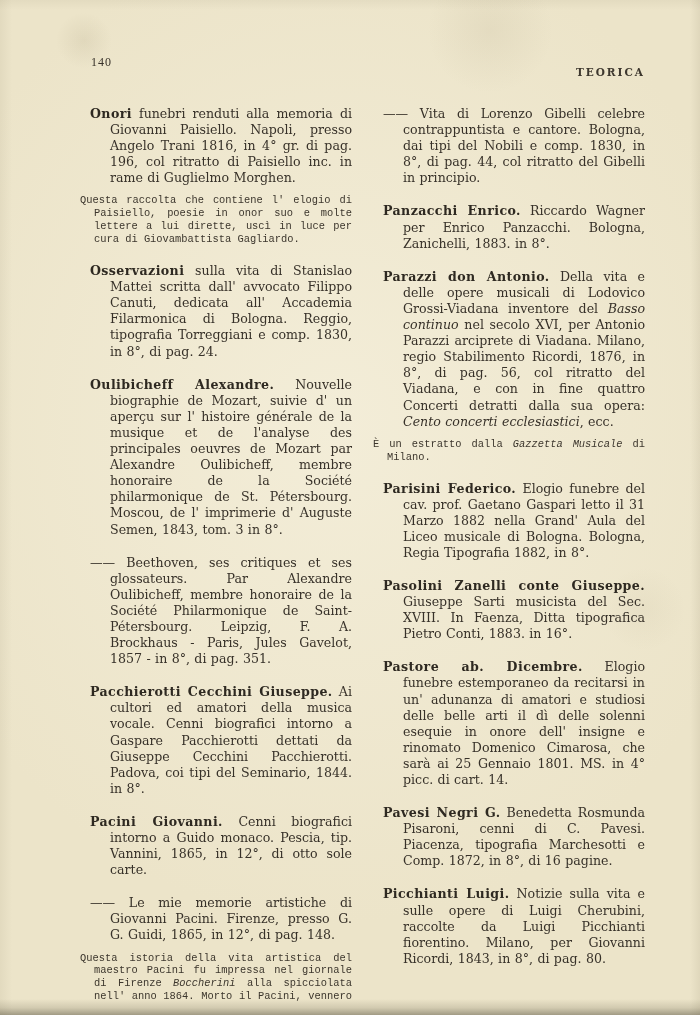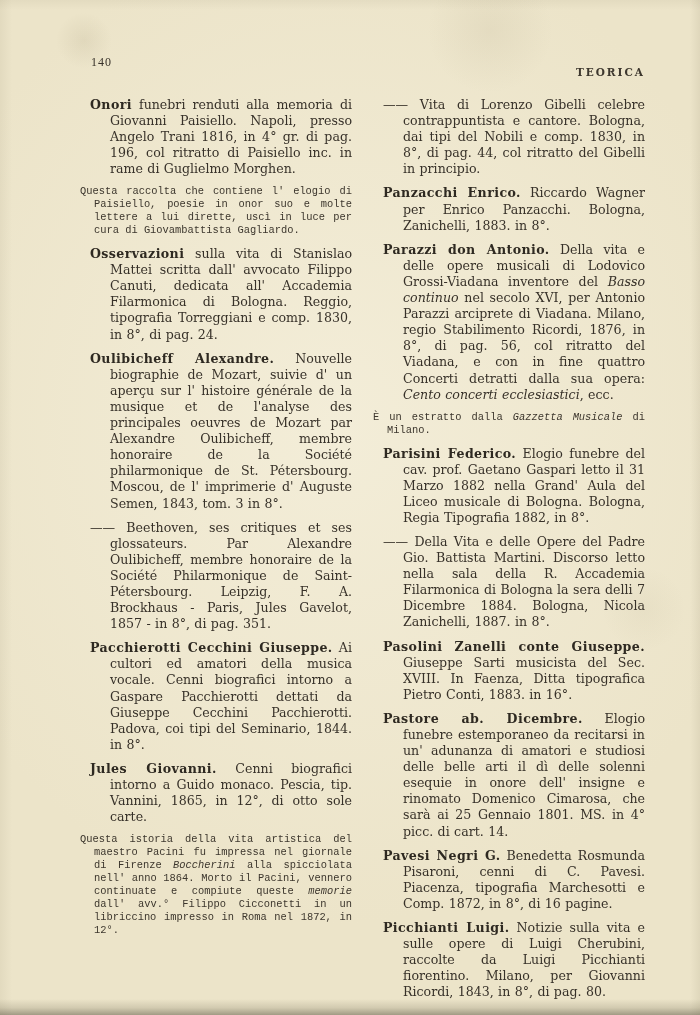--- a/index.html
+++ b/index.html
@@ -32,21 +32,21 @@
   .runtitle{
     position:absolute;top:66px;left:75px;width:570px;text-align:right;
     font-size:10.5px;font-weight:700;letter-spacing:2px;color:#3d372e;
   }
   .columns{
     position:absolute;top:89px;left:75px;width:570px;bottom:14px;
     display:flex;gap:16px;overflow:hidden;
   }
   .col{flex:1 1 0;min-width:0;}
   p.entry{
-    margin:8px 0 8px 15px;padding-left:20px;text-indent:-20px;
+    margin:17px 0 8px 15px;padding-left:20px;text-indent:-20px;
     font-size:12.6px;line-height:16.1px;text-align:justify;
     hyphens:auto;-webkit-hyphens:auto;word-spacing:.4px;
   }
   p.note{
     margin:0 0 9px 5px;padding-left:14px;text-indent:-14px;
     font-size:10.4px;line-height:12.9px;text-align:justify;
     hyphens:auto;-webkit-hyphens:auto;color:#3c362d;font-family:Liberation Mono, monospace;
   }
   .lead{font-weight:700;letter-spacing:.4px;color:#2e2921;}
   .it{font-style:italic;}
@@ -67,41 +67,41 @@
       <p class="note"><span>Questa raccolta che contiene l' elogio di Paisiello, poesie in onor suo e molte lettere a lui dirette, uscì in luce per cura di Giovambattista Gagliardo.</span></p>
 
       <p class="entry"><span class="lead">Osservazioni</span><span> sulla vita di Stanislao Mattei scritta dall' avvocato Filippo Canuti, dedicata all' Accademia Filarmonica di Bologna. Reggio, tipografia Torreggiani e comp. 1830, in 8°, di pag. 24.</span></p>
 
       <p class="entry"><span class="lead">Oulibicheff Alexandre.</span><span> Nouvelle biographie de Mozart, suivie d' un aperçu sur l' histoire générale de la musique et de l'analyse des principales oeuvres de Mozart par Alexandre Oulibicheff, membre honoraire de la Société philarmonique de St. Pétersbourg. Moscou, de l' imprimerie d' Auguste Semen, 1843, tom. 3 in 8°.</span></p>
 
       <p class="entry"><span>—— Beethoven, ses critiques et ses glossateurs. Par Alexandre Oulibicheff, membre honoraire de la Société Philarmonique de Saint-Pétersbourg. Leipzig, F. A. Brockhaus - Paris, Jules Gavelot, 1857 - in 8°, di pag. 351.</span></p>
 
       <p class="entry"><span class="lead">Pacchierotti Cecchini Giuseppe.</span><span> Ai cultori ed amatori della musica vocale. Cenni biografici intorno a Gaspare Pacchierotti dettati da Giuseppe Cecchini Pacchierotti. Padova, coi tipi del Seminario, 1844. in 8°.</span></p>
 
-      <p class="entry"><span class="lead">Jules Giovanni.</span><span> Cenni biografici intorno a Guido monaco. Pescia, tip. Vannini, 1865, in 12°, di otto sole carte.</span></p>
+      <p class="entry"><span class="lead">Pacini Giovanni.</span><span> Cenni biografici intorno a Guido monaco. Pescia, tip. Vannini, 1865, in 12°, di otto sole carte.</span></p>
 
 
+      <p class="entry"><span>—— Le mie memorie artistiche di Giovanni Pacini. Firenze, presso G. G. Guidi, 1865, in 12°, di pag. 148.</span></p>
 
       <p class="note"><span>Questa istoria della vita artistica del maestro Pacini fu impressa nel giornale di Firenze </span><span class="it">Boccherini</span><span> alla spicciolata nell' anno 1864. Morto il Pacini, vennero continuate e compiute queste </span><span class="it">memorie</span><span> dall' avv.° Filippo Cicconetti in un libriccino impresso in Roma nel 1872, in 12°.</span></p>
 
     </div>
 
     <div class="col">
 
       <p class="entry"><span>—— Vita di Lorenzo Gibelli celebre contrappuntista e cantore. Bologna, dai tipi del Nobili e comp. 1830, in 8°, di pag. 44, col ritratto del Gibelli in principio.</span></p>
 
       <p class="entry"><span class="lead">Panzacchi Enrico.</span><span> Riccardo Wagner per Enrico Panzacchi. Bologna, Zanichelli, 1883. in 8°.</span></p>
 
       <p class="entry"><span class="lead">Parazzi don Antonio.</span><span> Della vita e delle opere musicali di Lodovico Grossi-Viadana inventore del </span><span class="it">Basso continuo</span><span> nel secolo XVI, per Antonio Parazzi arciprete di Viadana. Milano, regio Stabilimento Ricordi, 1876, in 8°, di pag. 56, col ritratto del Viadana, e con in fine quattro Concerti detratti dalla sua opera: </span><span class="it">Cento concerti ecclesiastici</span><span>, ecc.</span></p>
 
       <p class="note"><span>È un estratto dalla </span><span class="it">Gazzetta Musicale</span><span> di Milano.</span></p>
 
       <p class="entry"><span class="lead">Parisini Federico.</span><span> Elogio funebre del cav. prof. Gaetano Gaspari letto il 31 Marzo 1882 nella Grand' Aula del Liceo musicale di Bologna. Bologna, Regia Tipografia 1882, in 8°.</span></p>
 
-      <p class="entry"><span>—— Della Vita e delle Opere del Padre Gio. Battista Martini. Discorso letto nella sala della R. Accademia Filarmonica di Bologna la sera delli 7 Dicembre 1884. Bologna, Nicola Zanichelli, 1887. in 8°.</span></p>
 
       <p class="entry"><span class="lead">Pasolini Zanelli conte Giuseppe.</span><span> Giuseppe Sarti musicista del Sec. XVIII. In Faenza, Ditta tipografica Pietro Conti, 1883. in 16°.</span></p>
 
       <p class="entry"><span class="lead">Pastore ab. Dicembre.</span><span> Elogio funebre estemporaneo da recitarsi in un' adunanza di amatori e studiosi delle belle arti il dì delle solenni esequie in onore dell' insigne e rinomato Domenico Cimarosa, che sarà ai 25 Gennaio 1801. MS. in 4° picc. di cart. 14.</span></p>
 
       <p class="entry"><span class="lead">Pavesi Negri G.</span><span> Benedetta Rosmunda Pisaroni, cenni di C. Pavesi. Piacenza, tipografia Marchesotti e Comp. 1872, in 8°, di 16 pagine.</span></p>
 
       <p class="entry"><span class="lead">Picchianti Luigi.</span><span> Notizie sulla vita e sulle opere di Luigi Cherubini, raccolte da Luigi Picchianti fiorentino. Milano, per Giovanni Ricordi, 1843, in 8°, di pag. 80.</span></p>
     </div>
 

